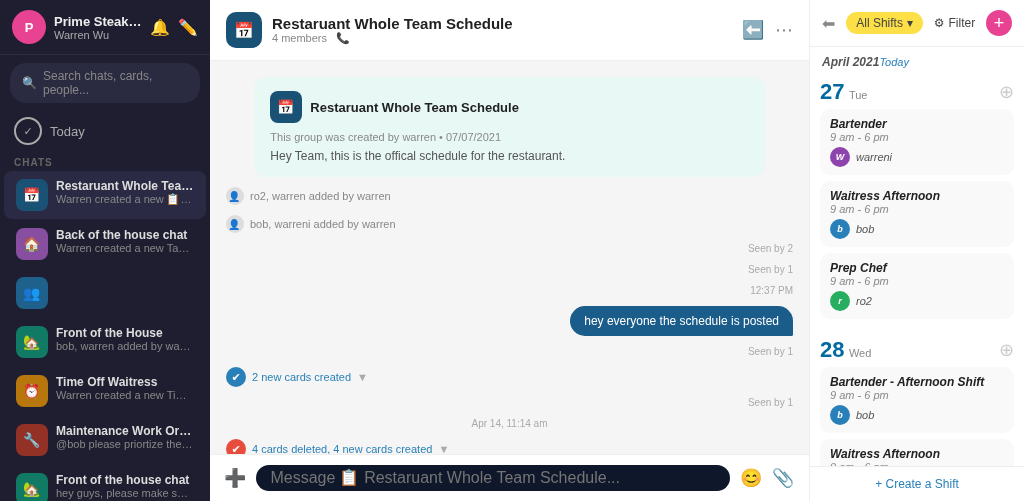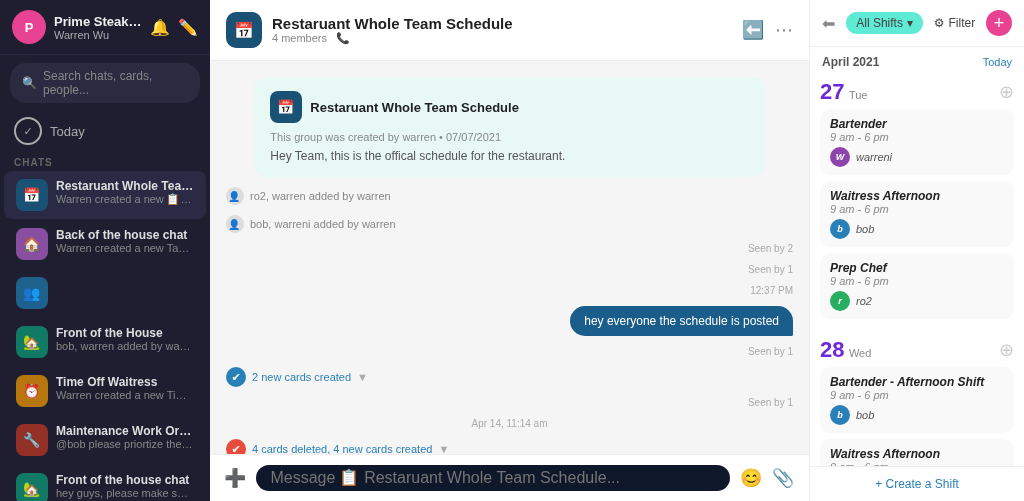--- a/index.html
+++ b/index.html
@@ -321,21 +321,21 @@
       padding: 10px 12px;
       border-bottom: 1px solid #eee;
       gap: 6px;
     }
     .schedule-nav-btn {
       font-size: 16px;
       color: #888;
       cursor: pointer;
     }
     .shifts-selector {
-      background: #5eead4;
+      background: #fde047;
       border-radius: 14px;
       padding: 4px 10px;
       font-size: 12px;
       color: #444;
       display: flex;
       align-items: center;
       gap: 4px;
       cursor: pointer;
     }
     .filter-btn {
@@ -354,34 +354,34 @@
       color: white;
       display: flex;
       align-items: center;
       justify-content: center;
       font-size: 18px;
       cursor: pointer;
     }
     .schedule-month-header {
       display: flex;
       align-items: center;
-      justify-content: space-between;
       padding: 8px 12px 4px;
+      font-style: italic;
     }
     .month-label { font-size: 12px; font-weight: 600; color: #555; }
     .today-label { font-size: 11px; color: #2980b9; cursor: pointer; }
     .schedule-body { overflow-y: auto; flex: 1; }
     .day-section { padding: 6px 10px; }
     .day-header {
       display: flex;
       align-items: center;
       justify-content: space-between;
       margin-bottom: 4px;
     }
-    .day-num { font-size: 22px; font-weight: 700; color: #6d28d9; }
+    .day-num { font-size: 22px; font-weight: 700; color: #0369a1; }
     .day-name { font-size: 11px; color: #888; }
     .day-add-btn {
       font-size: 18px;
       color: #ccc;
       cursor: pointer;
     }
     .shift-card {
       background: #f9f9f9;
       border-radius: 10px;
       padding: 8px 10px;

